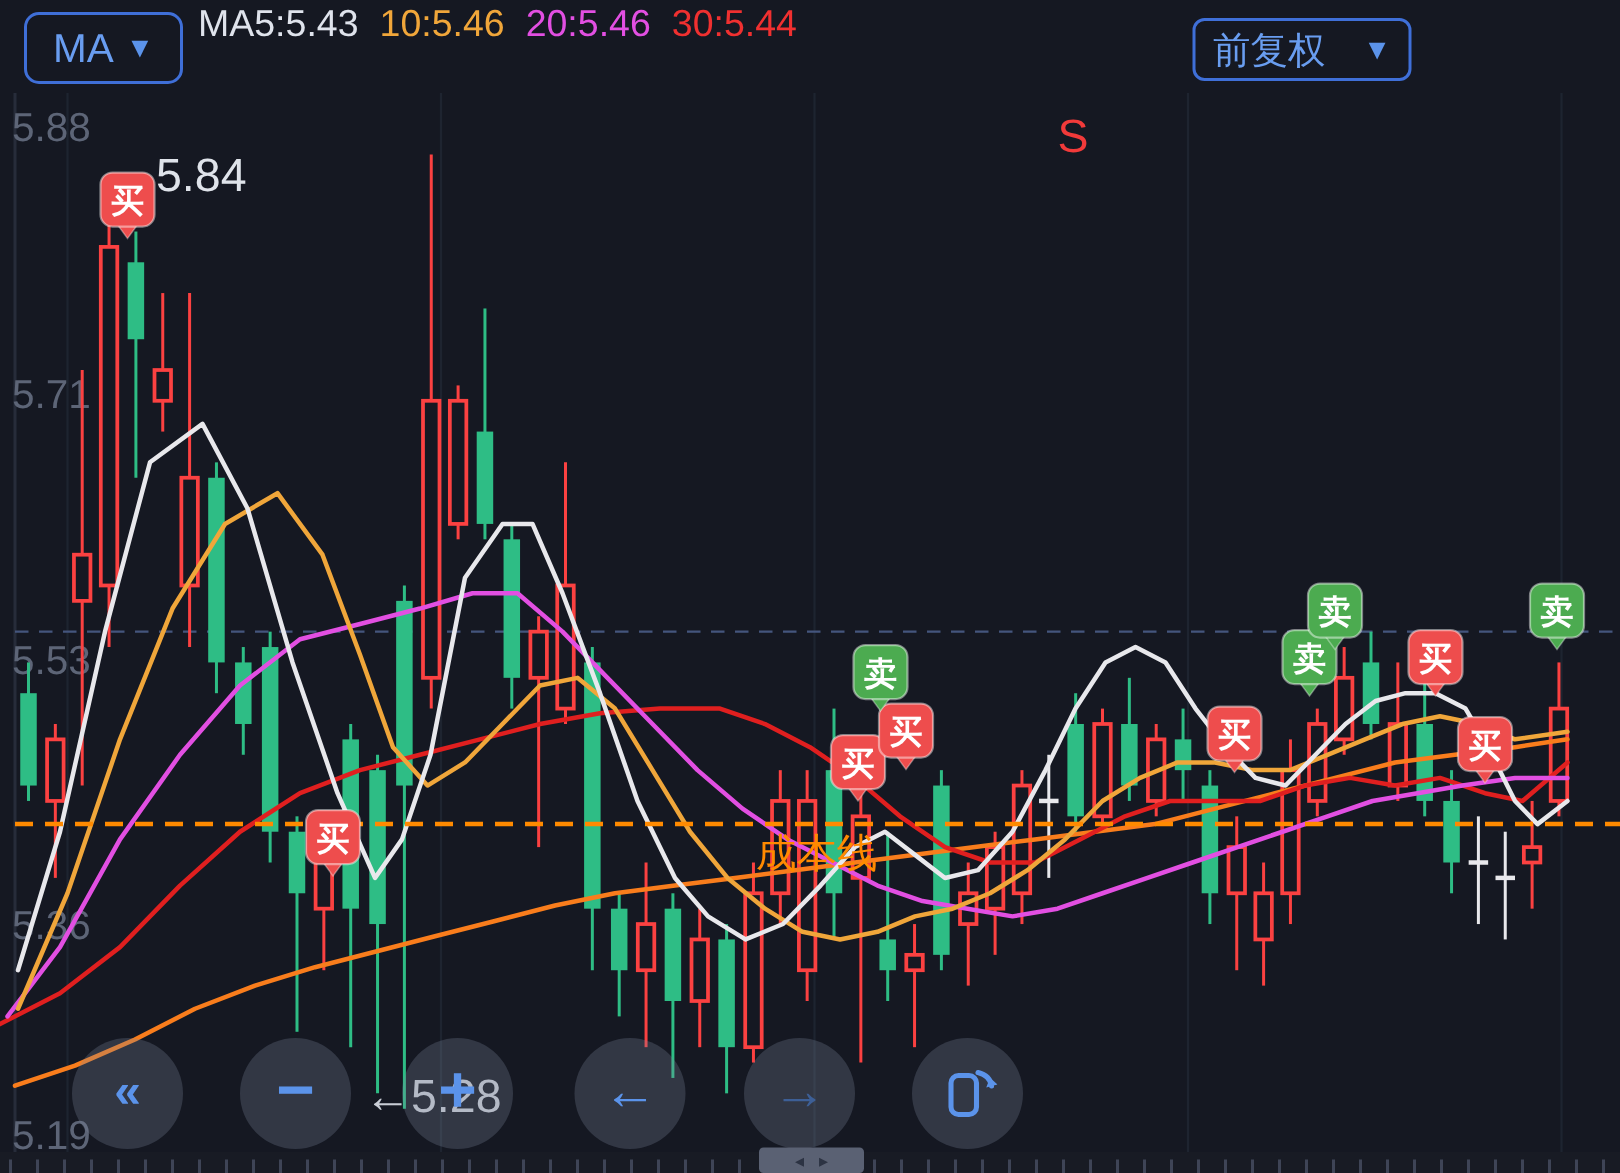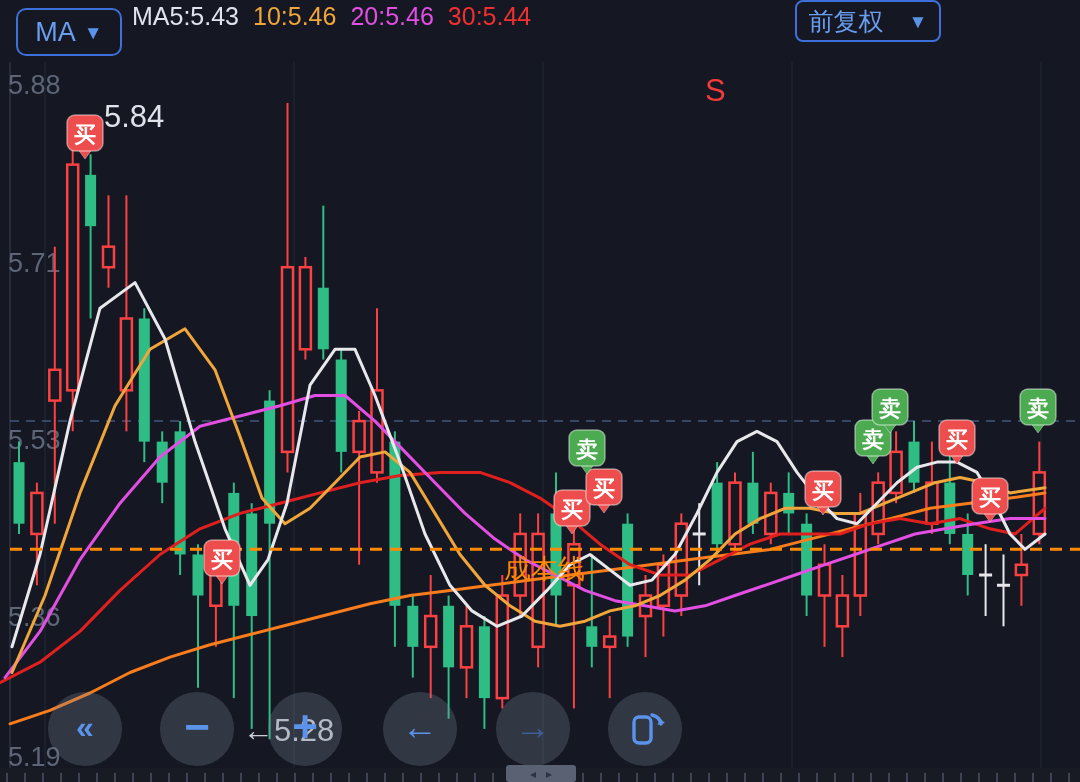--- a/index.html
+++ b/index.html
@@ -3,21 +3,21 @@
 <meta charset="utf-8">
 <style>
   html,body{margin:0;padding:0;background:#151822;width:1080px;height:782px;overflow:hidden;
     font-family:"Liberation Sans", sans-serif;-webkit-font-smoothing:antialiased;}
   #app{position:relative;width:1080px;height:782px;background:#151822;}
   
   #header{position:absolute;left:0;top:0;width:951px;height:62px;}
   .pill-btn{position:absolute;display:flex;align-items:center;justify-content:center;gap:8px;
     border:2px solid #3f6fd8;border-radius:10px;color:#699df0;background:transparent;cursor:pointer;}
   #ma-selector{left:16px;top:8px;width:102px;height:44px;font-size:27px;}
-  #adjust-btn{right:10px;top:0;width:142px;height:38px;font-size:25px;border-radius:8px;gap:25px;}
+  #adjust-btn{right:10px;top:12px;width:142px;height:38px;font-size:25px;border-radius:8px;gap:25px;}
   .tri{font-size:19px;color:#5b93ea;line-height:1;}
   #legend{position:absolute;left:132px;top:1px;font-size:25px;line-height:30px;white-space:nowrap;}
   #legend .row{height:30px;}
   #legend span{margin-right:14px;}
   #legend .l2 span{margin-right:0;}
   
   #chart{position:absolute;left:0;top:0;}
   
   .tool-btn{position:absolute;width:74px;height:74px;border-radius:50%;top:692px;
     background:rgba(125,135,158,0.28);display:flex;align-items:center;justify-content:center;

